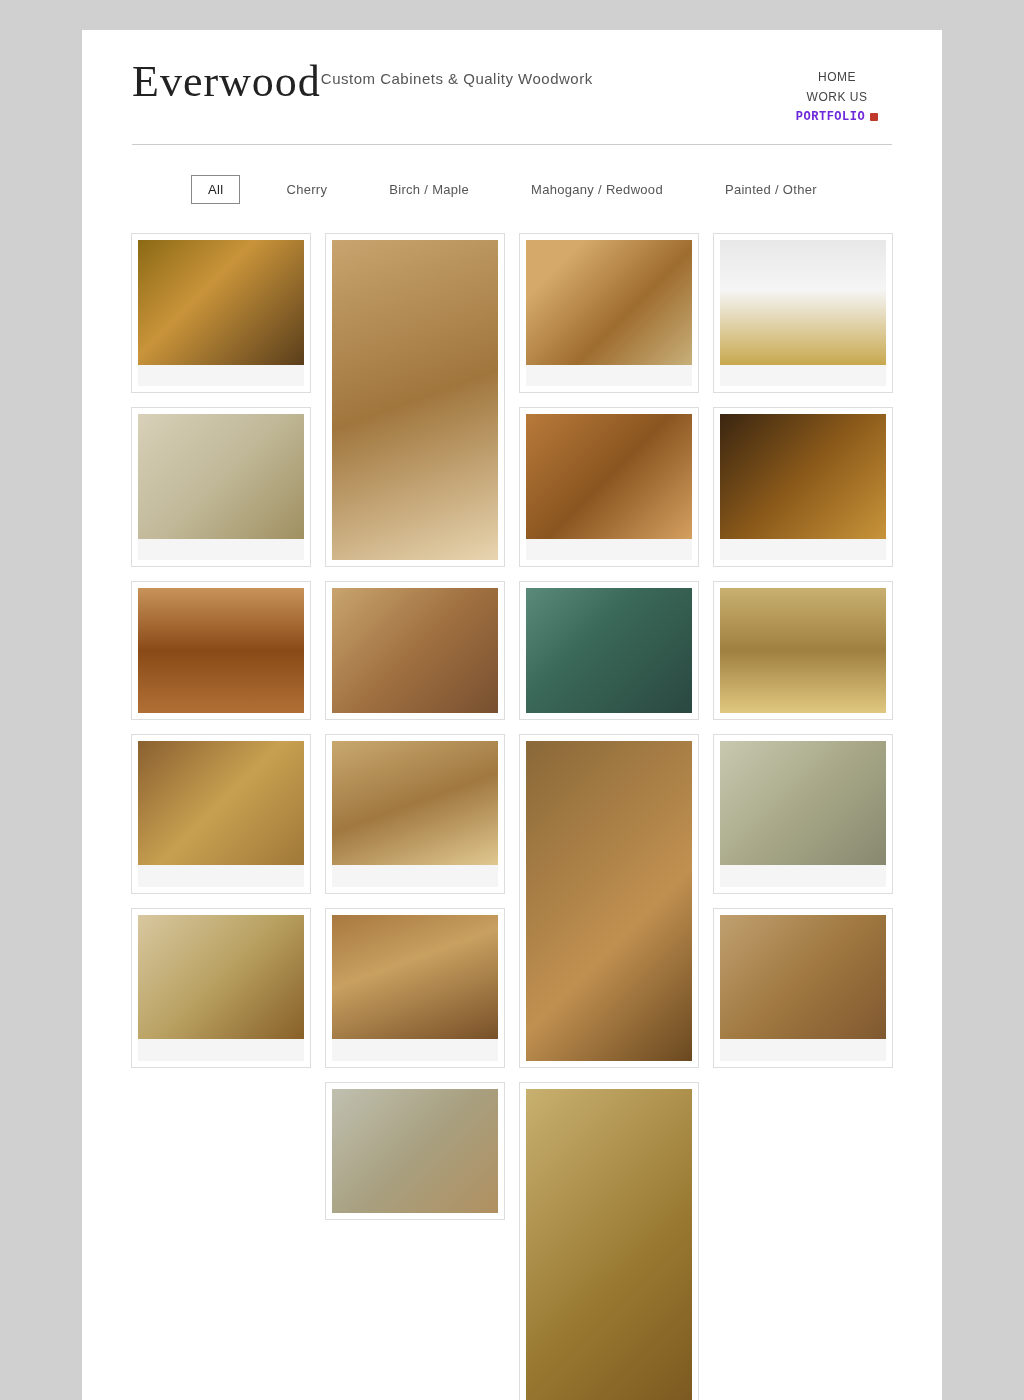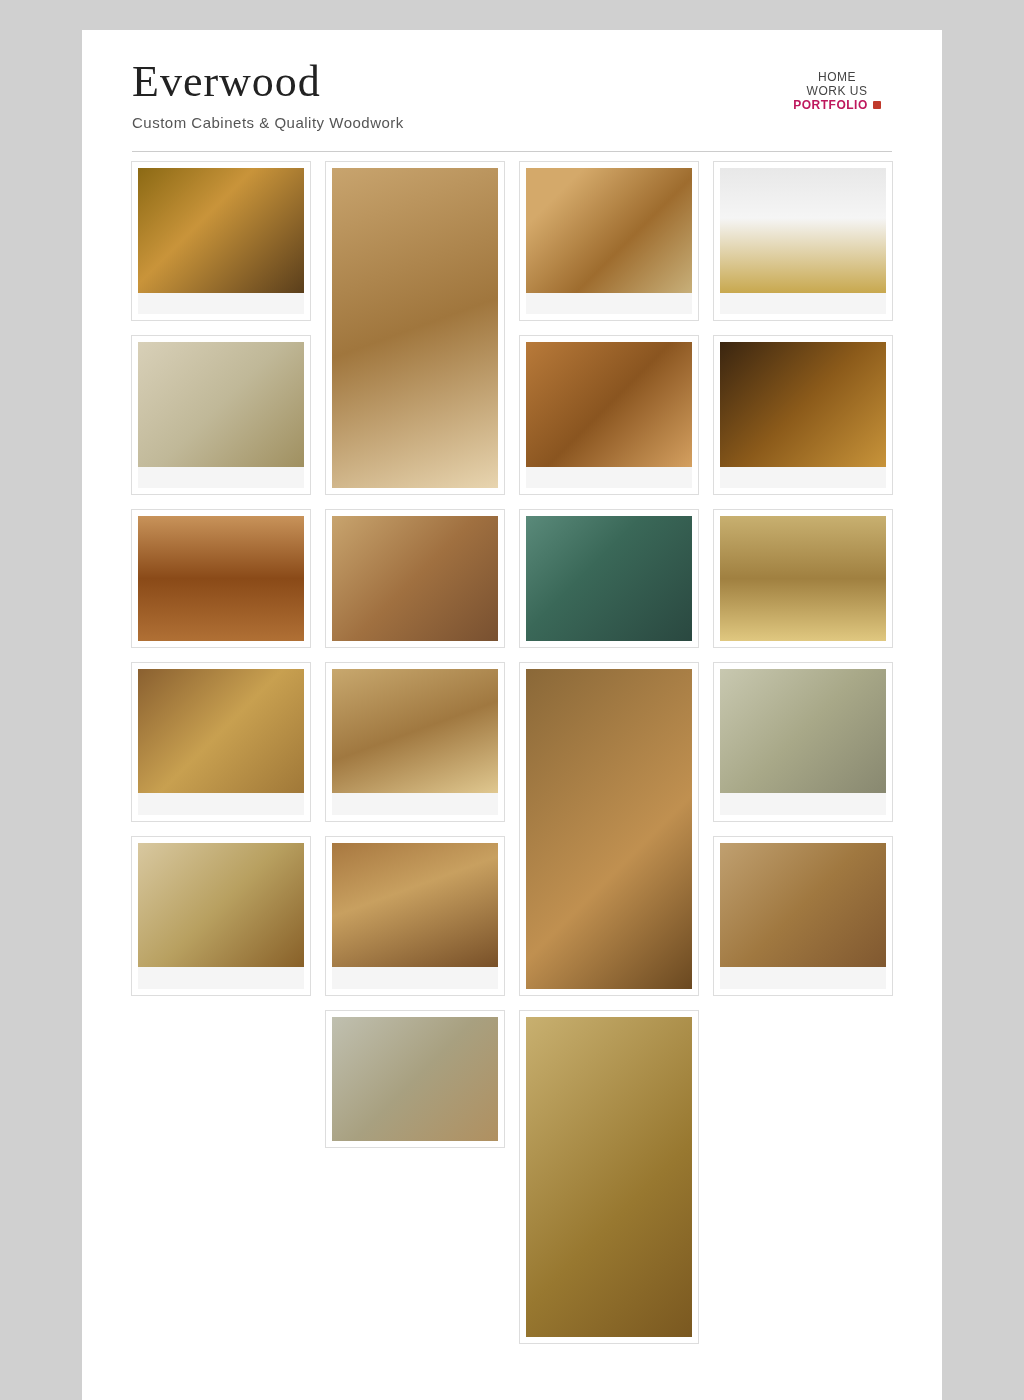--- a/index.html
+++ b/index.html
@@ -19,21 +19,21 @@
     }
     
     .header {
       display: flex;
       align-items: flex-start;
       justify-content: space-between;
       padding: 30px 50px 0 50px;
     }
     .logo-area {
       display: flex;
-      flex-direction: column;
+      flex-direction: row;
     }
     .logo-text {
       font-family: 'Brush Script MT', cursive;
       font-size: 44px;
       color: #222;
       line-height: 1;
       letter-spacing: 1px;
     }
     .logo-tagline {
       font-size: 15px;
@@ -43,32 +43,34 @@
     }
     .nav {
       display: flex;
       gap: 0;
       margin-top: 10px;
     }
     .nav-col {
       display: flex;
       flex-direction: column;
       align-items: center;
+      gap: 6px;
       min-width: 110px;
     }
     .nav-item {
       font-size: 12px;
       color: #444;
       text-decoration: none;
       letter-spacing: 0.5px;
       cursor: pointer;
     }
     .nav-item.active {
       font-weight: bold;
-      color: #be185d;
+      color: #6d28d9;
+      font-family: Liberation Mono, monospace;
     }
     .nav-item.portfolio-row {
       display: flex;
       align-items: center;
       gap: 5px;
     }
     .portfolio-dot {
       width: 8px;
       height: 8px;
       background: #c0392b;
@@ -176,20 +178,27 @@
         <a class="nav-item active portfolio-row">
           <span>PORTFOLIO</span>
           <span class="portfolio-dot"></span>
         </a>
       </div>
     </nav>
   </div>
 
   <div class="divider-line"></div>
 
+  <div class="filter-bar">
+    <button class="filter-btn active">All</button>
+    <button class="filter-btn">Cherry</button>
+    <button class="filter-btn">Birch / Maple</button>
+    <button class="filter-btn">Mahogany / Redwood</button>
+    <button class="filter-btn">Painted / Other</button>
+  </div>
 
   <div class="gallery">
 
     <div class="gallery-item">
       <div class="img-placeholder img-1"></div>
     </div>
 
     <div class="gallery-item tall">
       <div class="img-placeholder img-2" style="height:100%; aspect-ratio: unset;"></div>
     </div>

